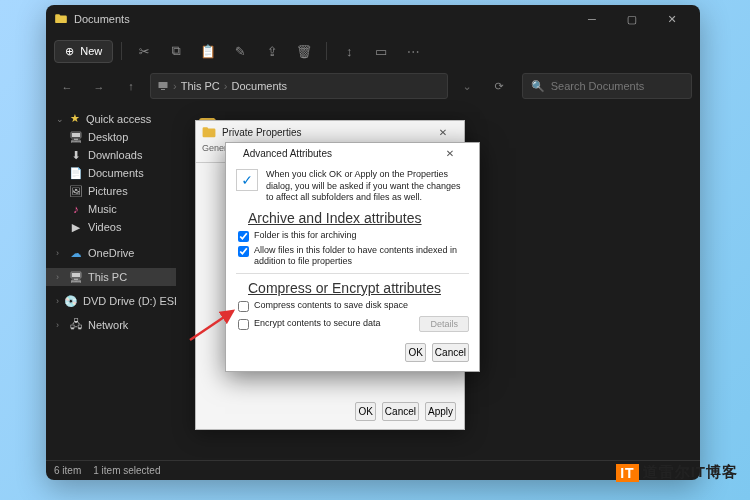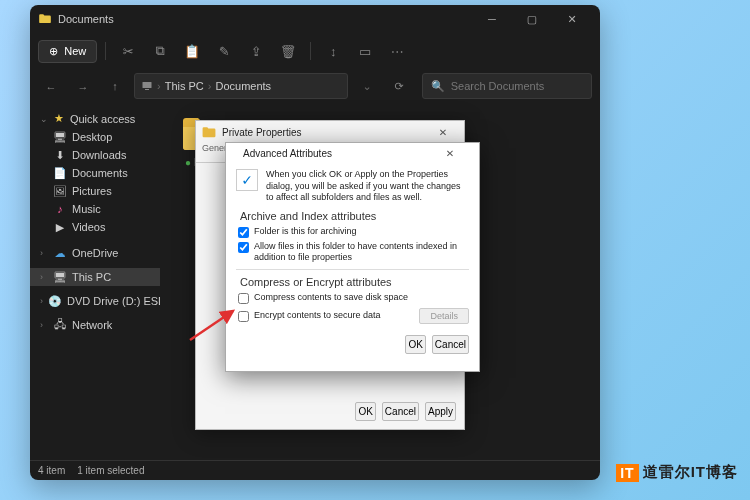--- a/index.html
+++ b/index.html
@@ -1,17 +1,17 @@
 <!DOCTYPE html>
 <html><head>
 <meta charset="utf-8">
 <style>
 * { margin: 0; padding: 0; box-sizing: border-box; font-family: "Segoe UI", sans-serif; }
 body { background: linear-gradient(135deg, #a8d8ff 0%, #7ec8f0 100%); width: 750px; height: 500px; overflow: hidden; position: relative; }
-.window { position: absolute; left: 30px; top: 5px; width: 570px; height: 475px; background: #1c1c1c; border-radius: 8px; box-shadow: 0 8px 30px rgba(0,0,0,0.3); display: flex; flex-direction: column; color: #ccc; font-size: 11px; }
+.window { position: absolute; left: 46px; top: 5px; width: 654px; height: 475px; background: #1c1c1c; border-radius: 8px; box-shadow: 0 8px 30px rgba(0,0,0,0.3); display: flex; flex-direction: column; color: #ccc; font-size: 11px; }
 .titlebar { height: 28px; display: flex; align-items: center; padding: 0 8px; }
 .titlebar .icon { width: 14px; height: 14px; margin-right: 6px; }
 .titlebar .title { flex: 1; font-size: 11px; color: #ccc; }
 .titlebar .winbtn { width: 40px; height: 28px; display: flex; align-items: center; justify-content: center; color: #aaa; font-size: 11px; cursor: pointer; }
 .toolbar { height: 36px; display: flex; align-items: center; padding: 0 8px; gap: 4px; }
 .newbtn { background: #2d2d2d; border: 1px solid #444; border-radius: 4px; padding: 4px 10px; color: #fff; font-size: 11px; display: flex; align-items: center; gap: 6px; cursor: pointer; }
 .tbicon { width: 28px; height: 28px; display: flex; align-items: center; justify-content: center; color: #888; cursor: pointer; font-size: 13px; }
 .sep { width: 1px; height: 18px; background: #3a3a3a; margin: 0 4px; }
 .addrbar { height: 34px; display: flex; align-items: center; padding: 0 8px; gap: 6px; }
 .navbtn { width: 26px; height: 26px; display: flex; align-items: center; justify-content: center; color: #888; cursor: pointer; }
@@ -41,21 +41,21 @@
 .prop-buttons { position: absolute; bottom: 8px; right: 8px; display: flex; gap: 6px; }
 .btn { background: #f0f0f0; border: 1px solid #bbb; border-radius: 2px; padding: 3px 2px; font-size: 10px; cursor: pointer; }
 
 .advdialog { position: absolute; left: 225px; top: 142px; width: 255px; height: 230px; background: #fff; border: 1px solid #aaa; box-shadow: 0 6px 24px rgba(0,0,0,0.5); font-size: 9.5px; color: #222; }
 .adv-title { height: 20px; display: flex; align-items: center; padding: 0 17px; font-size: 10px; }
 .adv-close { margin-left: auto; width: 24px; text-align: center; cursor: pointer; color: #555; }
 .adv-body { padding: 6px 10px; }
 .adv-intro { display: flex; gap: 8px; margin-bottom: 6px; }
 .adv-checkicon { width: 22px; height: 22px; border: 1px solid #ccc; display: flex; align-items: center; justify-content: center; color: #0078d4; flex-shrink: 0; font-size: 14px; }
 .adv-intro-text { font-size: 9px; line-height: 1.3; }
-.adv-section { font-size: 11px; margin: 6px 4px 4px; color: #333; }
+.adv-section { font-size: 14px; margin: 6px 12px 4px; color: #333; text-decoration: underline; }
 .adv-check { display: flex; align-items: flex-start; gap: 5px; margin: 3px 0 3px 2px; font-size: 9px; line-height: 1.2; }
 .adv-check input { width: 11px; height: 11px; margin-top: 1px; cursor: pointer; flex-shrink: 0; }
 .adv-hr { border: none; border-top: 1px solid #ddd; margin: 6px 0; }
 .adv-detailsrow { display: flex; align-items: center; }
 .adv-details-btn { margin-left: auto; background: #eee; border: 1px solid #ccc; border-radius: 2px; padding: 2px 10px; font-size: 9px; color: #999; cursor: default; }
 .adv-buttons { display: flex; gap: 6px; justify-content: flex-end; margin-top: 10px; }
 
 .arrow { position: absolute; left: 185px; top: 305px; pointer-events: none; }
 
 .watermark { position: absolute; right: 12px; bottom: 18px; display: flex; align-items: center; gap: 4px; font-size: 15px; font-weight: bold; color: #222; letter-spacing: 1px; }
@@ -186,21 +186,21 @@
           </svg>
         <div class="folder-label">
             <span style="color:#4caf50">●</span>
             <span>Private</span>
           </div>
       </div>
     </div>
   </div>
 
   <div class="statusbar">
-    <span>4 item</span>
+    <span>6 item</span>
     <span>1 item selected</span>
   </div>
 </div>
 
 <div class="propdialog">
   <div class="prop-title">
     <svg class="foldericon" viewBox="0 0 24 20">
         <path fill="#e8b83f" d="M1 4a2 2 0 012-2h6l2 2h10a2 2 0 012 2v11a2 2 0 01-2 2H3a2 2 0 01-2-2V4z"></path>
       </svg>
     <span>Private Properties</span>

